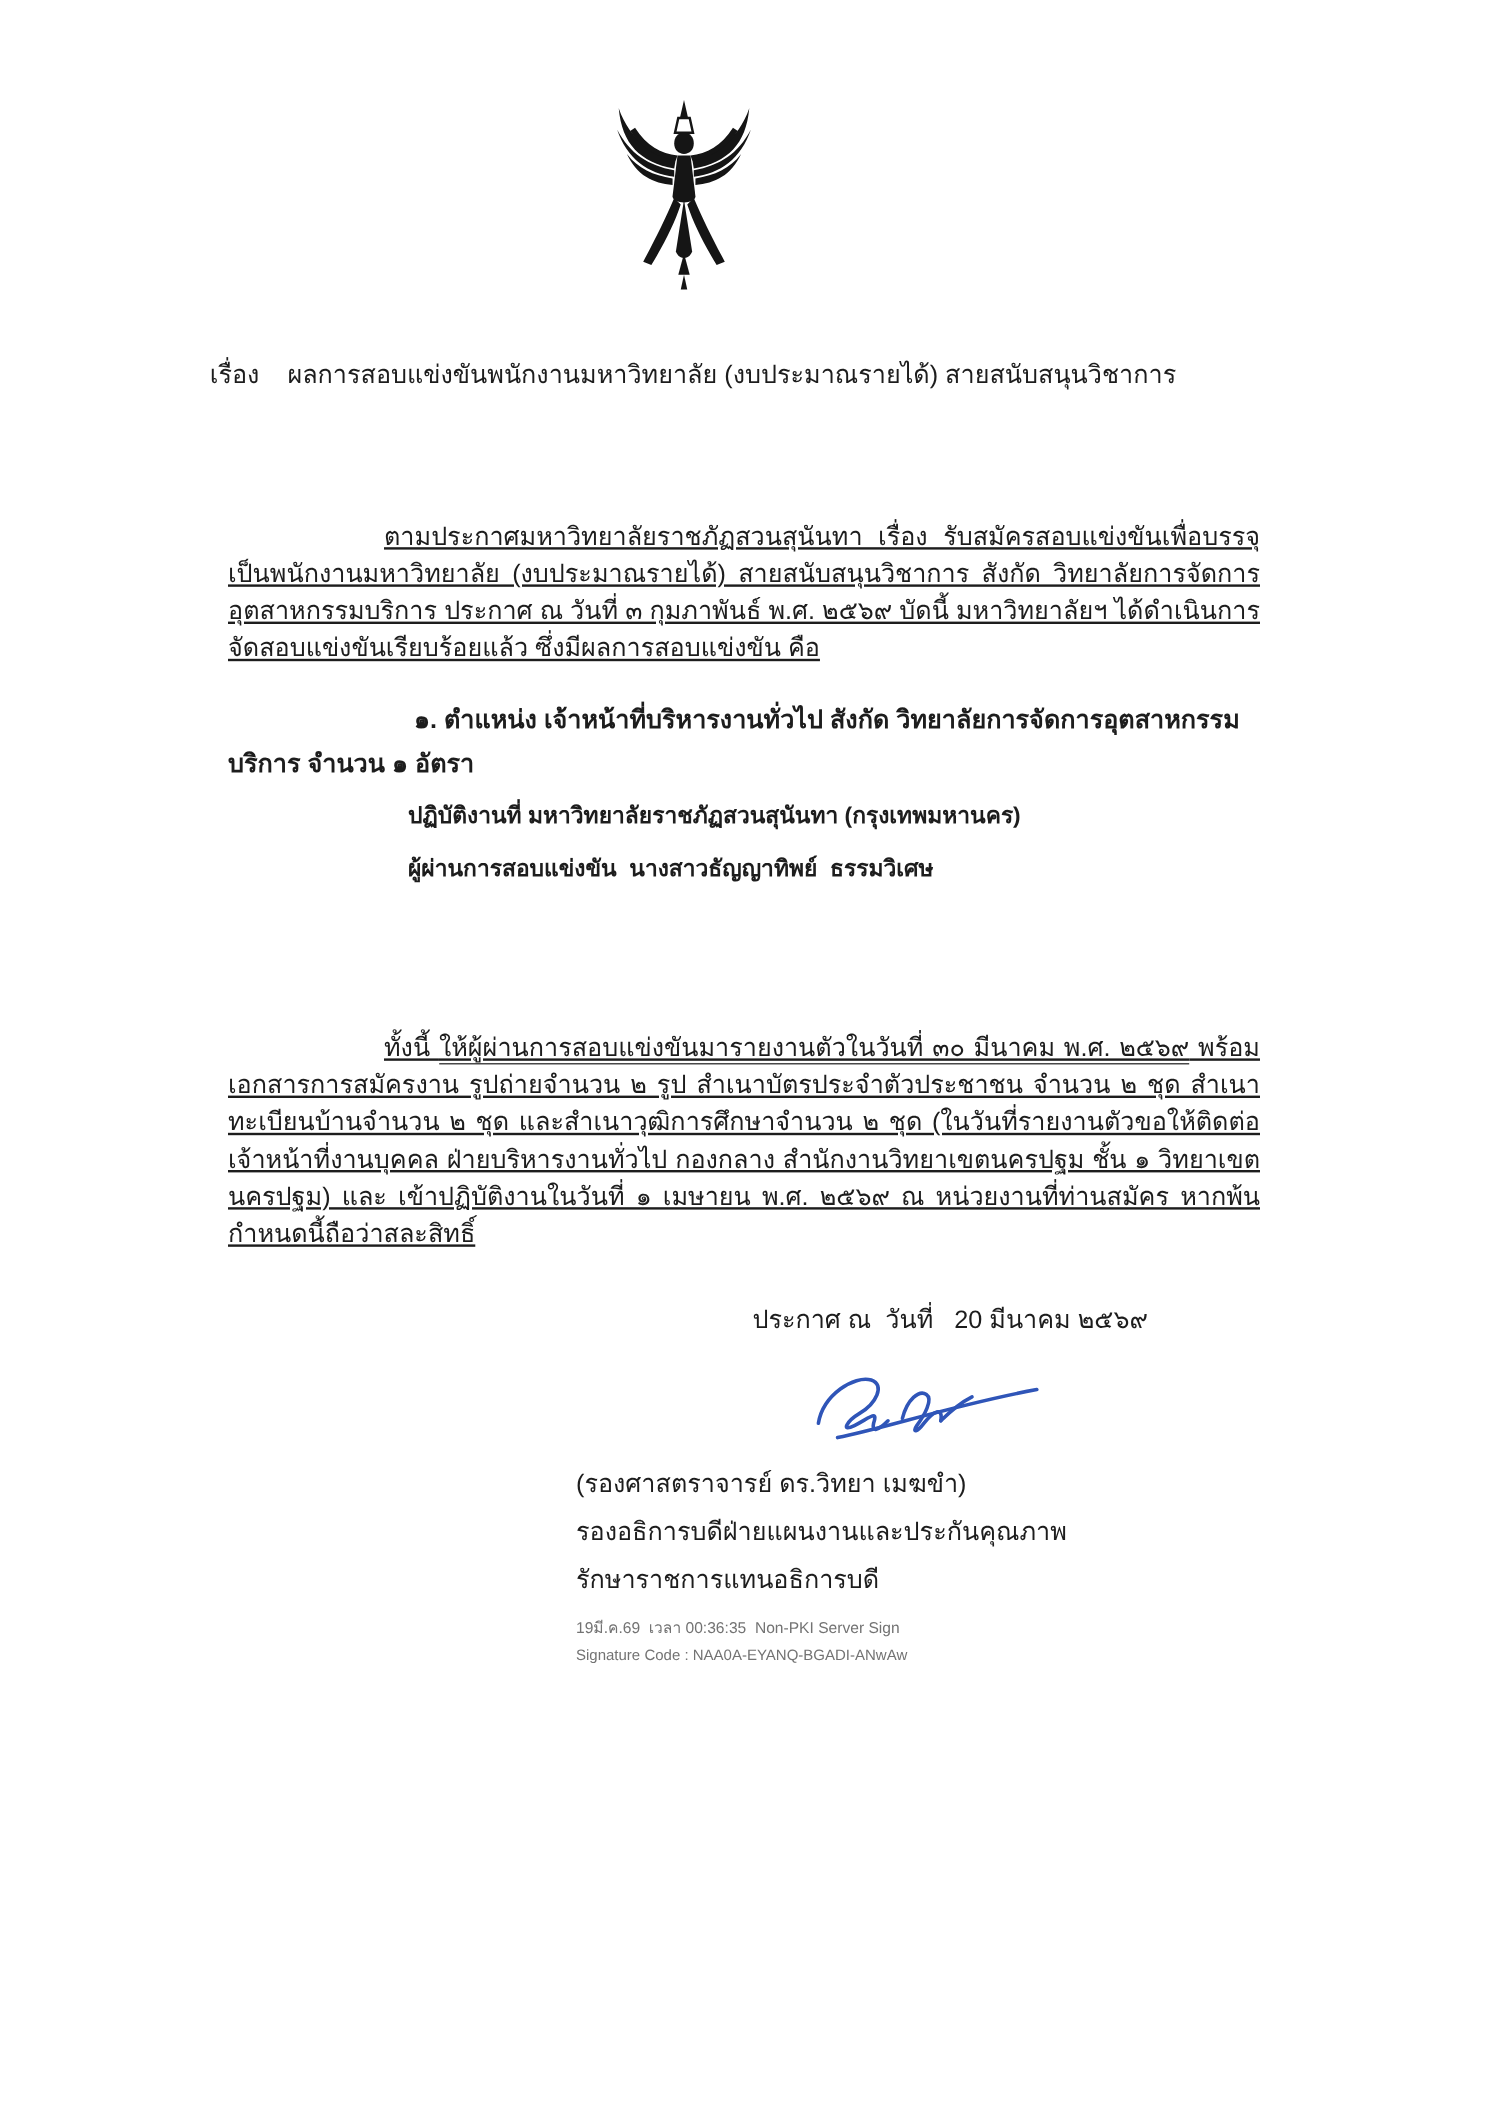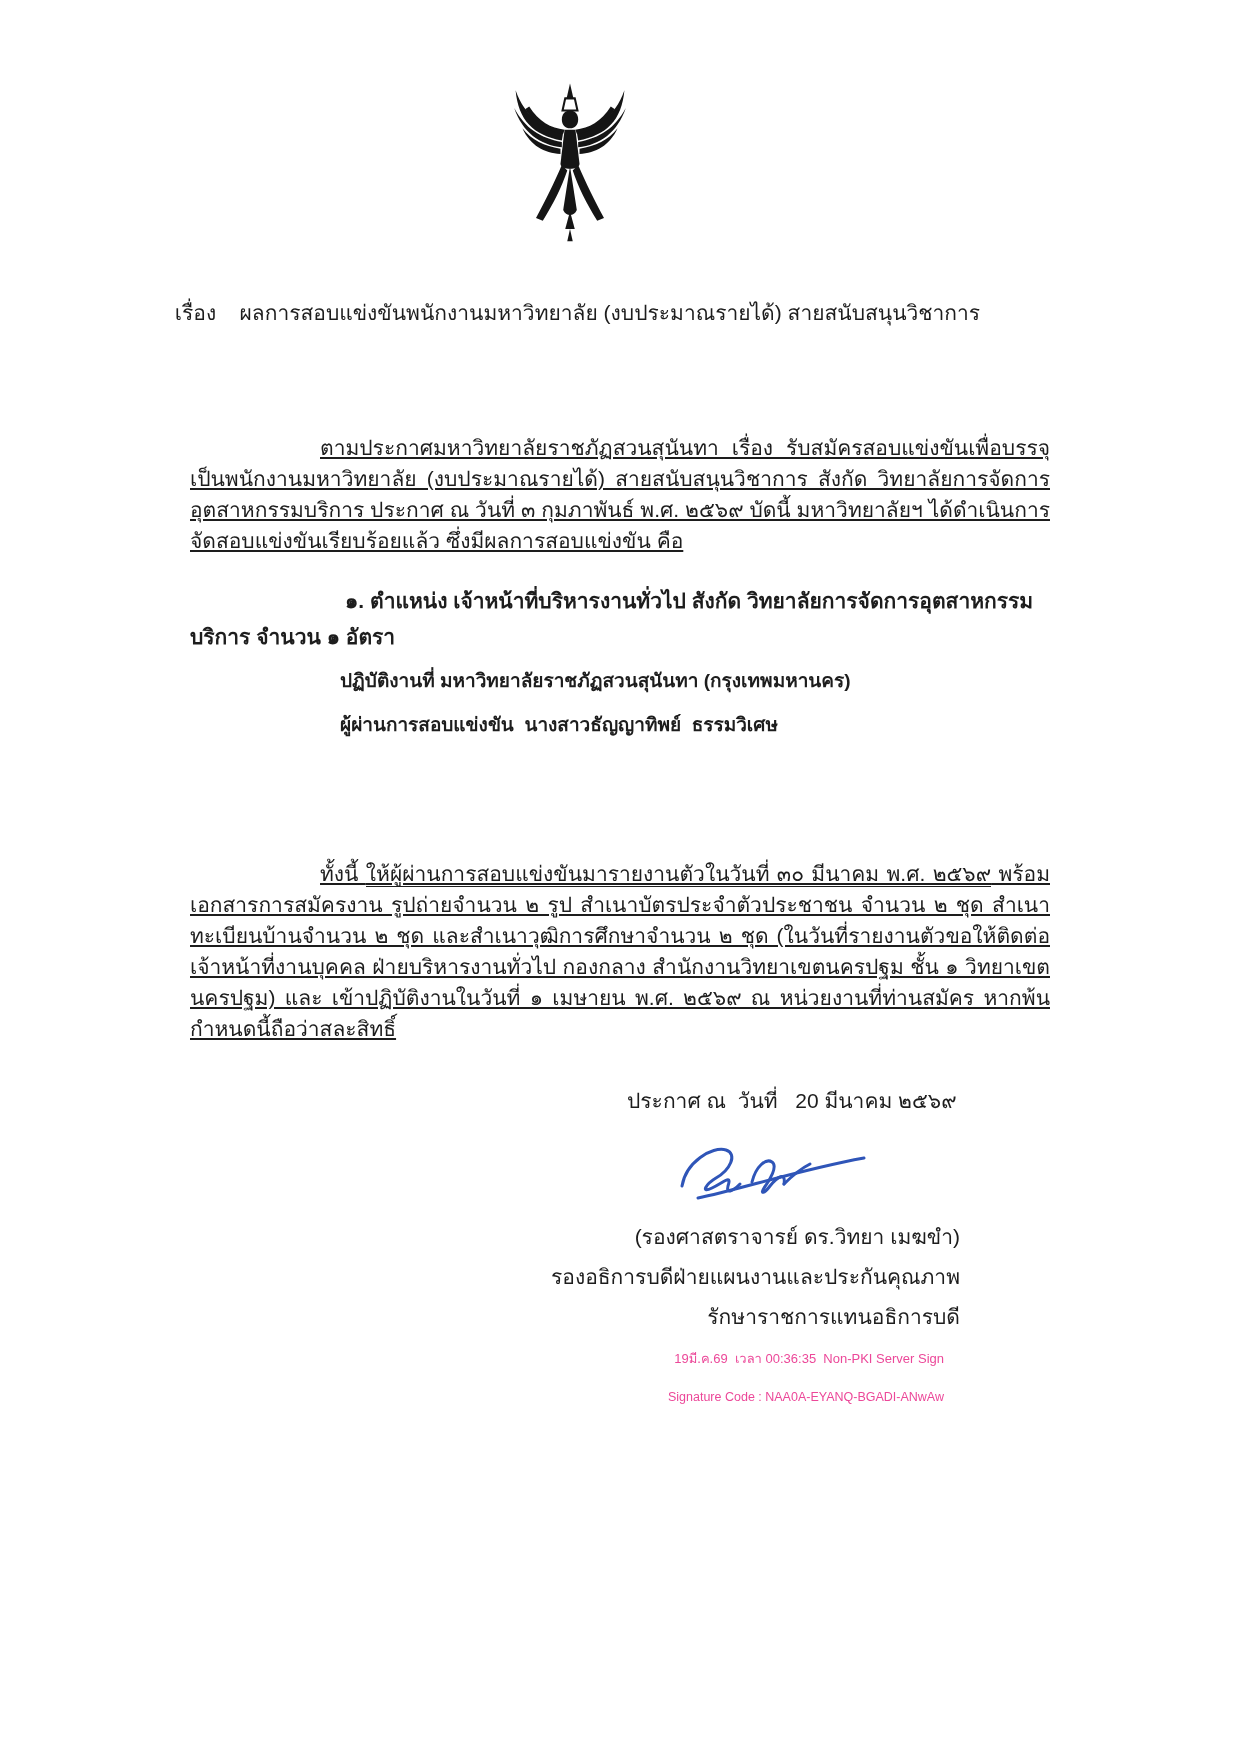--- a/index.html
+++ b/index.html
@@ -44,25 +44,25 @@
   .p2{top:858px;}
   .underlined{
     border-bottom:1.6px solid #1d1d1d;
     padding-bottom:1px;
   }
   .date-line{
     position:absolute;left:627px;top:1086px;width:420px;
     font-size:21px;line-height:30px;white-space:pre-wrap;margin:0;text-align:left;
   }
   .signature{position:absolute;left:668px;top:1136px;width:212px;height:88px;}
-  .signoff{position:absolute;left:480px;top:1222px;width:480px;text-align:right;}
+  .signoff{position:absolute;left:480px;top:1222px;width:480px;text-align:left;}
   .signer-name{font-size:21px;line-height:30px;margin:0 0 10px 0;white-space:pre-wrap;}
   .signer-pos{font-size:21px;line-height:30px;margin:0 0 10px 0;white-space:pre-wrap;}
   .signer-act{font-size:21px;line-height:30px;margin:0 0 14px 0;white-space:pre-wrap;}
-  .stamp{font-size:13px;line-height:22px;margin:16px;color:#ec4899;white-space:pre-wrap;}
+  .stamp{font-size:13px;line-height:22px;margin:0;color:#737373;white-space:pre-wrap;}
   .stamp2{font-size:12.5px;}
 </style>
 </head>
 <body>
 
 <div class="page">
 
   <svg class="emblem" viewBox="0 0 200 240" aria-hidden="true">
     <g fill="#151515" stroke="none">
 

